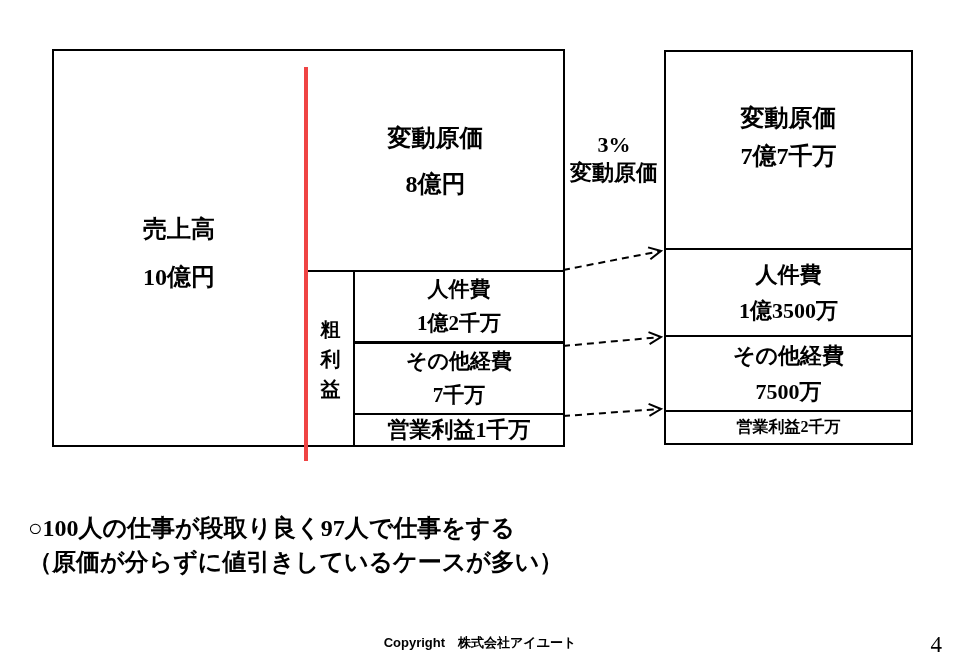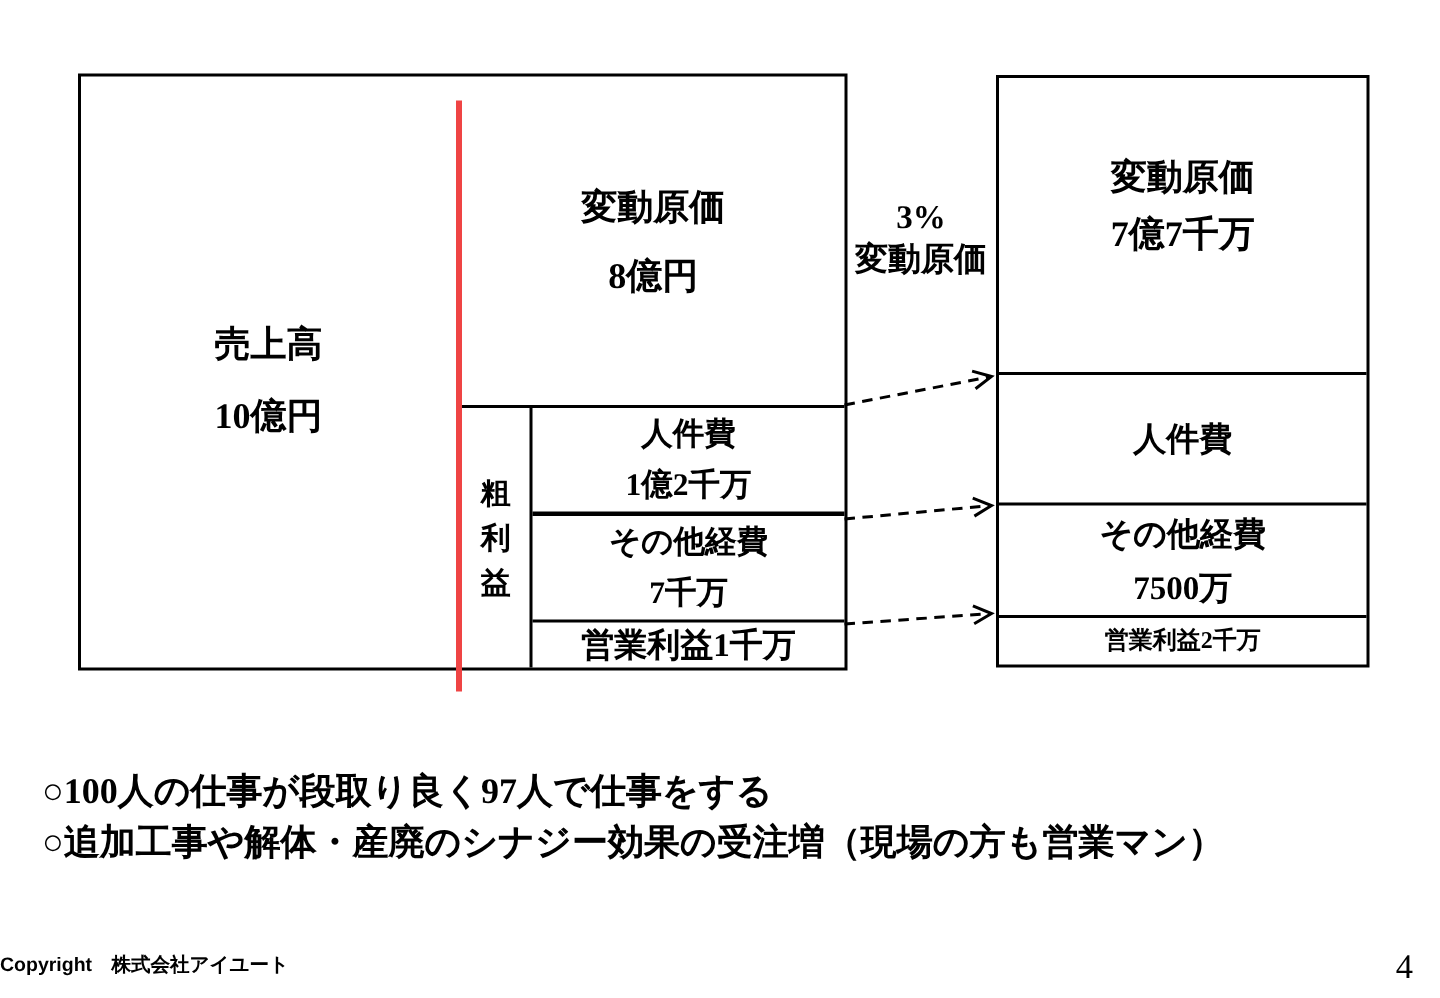--- a/index.html
+++ b/index.html
@@ -91,20 +91,21 @@
   
   .notes {
     left: 28px; top: 511px; width: 910px;
     font-size: 24px; font-weight: bold; line-height: 34px;
     letter-spacing: 0px;
   }
 
   
   .copyright {
     left: 0; right: 0; top: 634px;
+    text-align: center;
     font-family: "Liberation Sans", "DejaVu Sans", sans-serif;
     font-weight: bold; font-size: 13px;
   }
   .page-number {
     right: 18px; top: 632px;
     font-size: 23px; font-weight: normal;
   }
 </style>
 </head>
 <body>
@@ -158,31 +159,32 @@
     <line x1="563" y1="416" x2="661" y2="409" stroke="#000" stroke-width="2" stroke-dasharray="7 5" marker-end="url(#openArrow)"></line>
   </svg>
 
   <div class="abs after-box">
     <div class="row a-vc">
       <div class="line">変動原価</div>
       <div class="line">7億7千万</div>
     </div>
     <div class="row a-labor">
       <div class="line">人件費</div>
+      <div class="line">1億3500万</div>
     </div>
     <div class="row a-other">
       <div class="line">その他経費</div>
       <div class="line">7500万</div>
     </div>
     <div class="row a-op">
       <div class="line">営業利益2千万</div>
     </div>
   </div>
 
   <div class="abs notes">
     <div>○100人の仕事が段取り良く97人で仕事をする</div>
-    <div>○追加工事や解体・産廃のシナジー効果の受注増（現場の方も営業マン）</div>
+    <div>（原価が分らずに値引きしているケースが多い）</div>
   </div>
 
   <div class="abs copyright">Copyright　株式会社アイユート</div>
   <div class="abs page-number">4</div>
 
 </div>
 
 </body></html>

